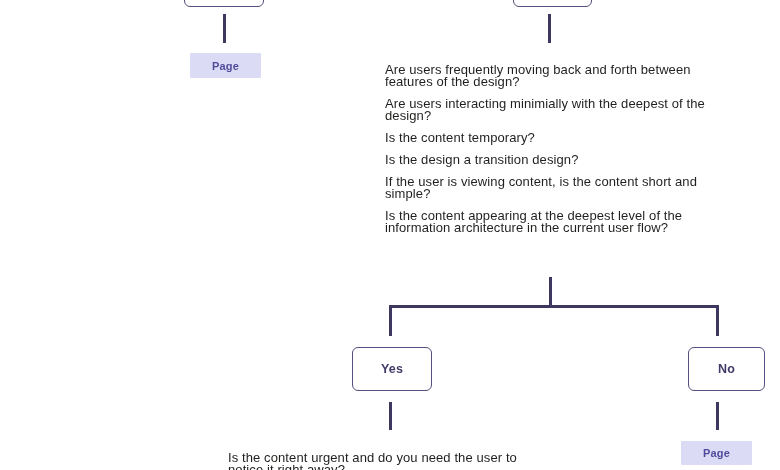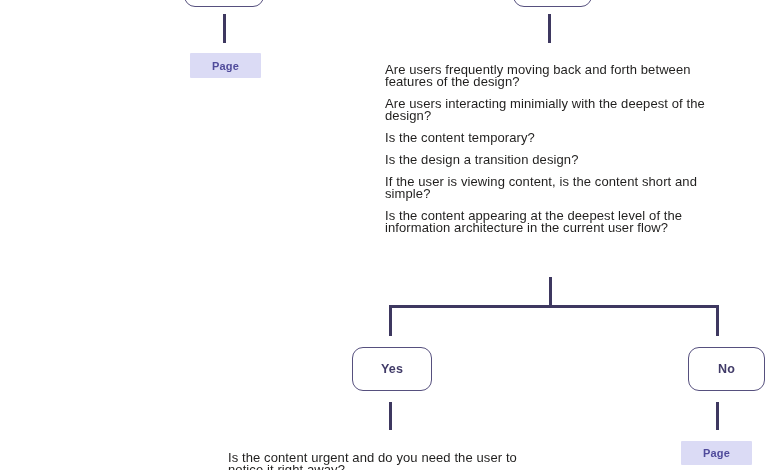--- a/index.html
+++ b/index.html
@@ -9,21 +9,21 @@
     height: 470px;
     background: #ffffff;
     overflow: hidden;
     font-family: "Liberation Sans", sans-serif;
   }
   
   .node-box {
     position: absolute;
     background: #ffffff;
     border: 1.5px solid #56507e;
-    border-radius: 11px;
+    border-radius: 6px;
     box-sizing: border-box;
     display: flex;
     align-items: center;
     justify-content: center;
   }
   .node-box .node-label {
     color: #413b68;
     font-size: 12.5px;
     font-weight: bold;
     letter-spacing: 0.2px;

